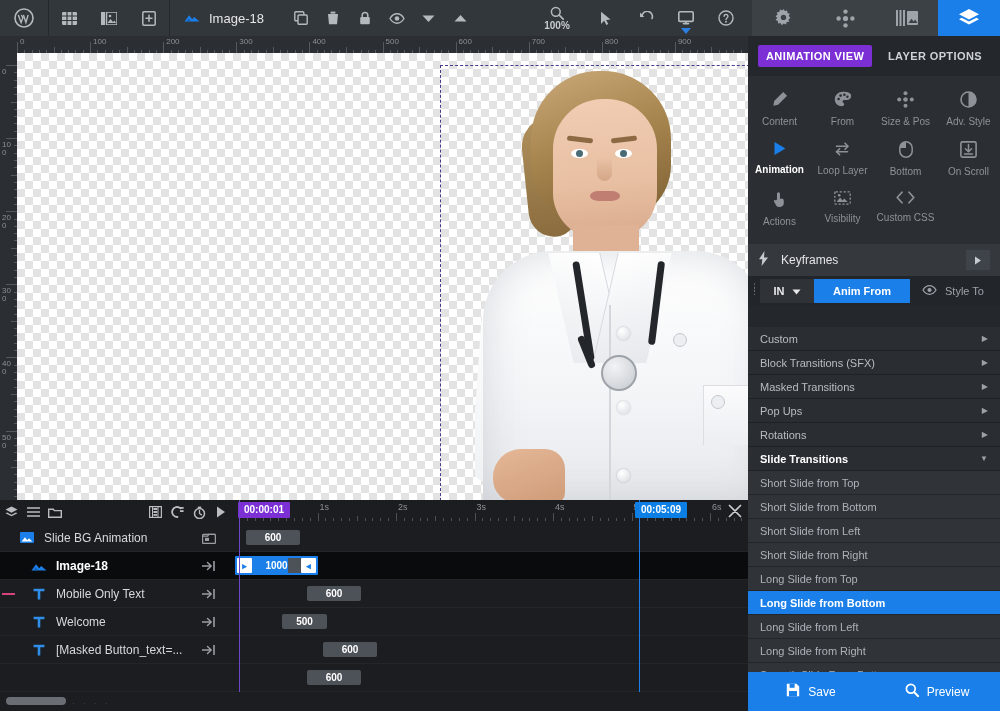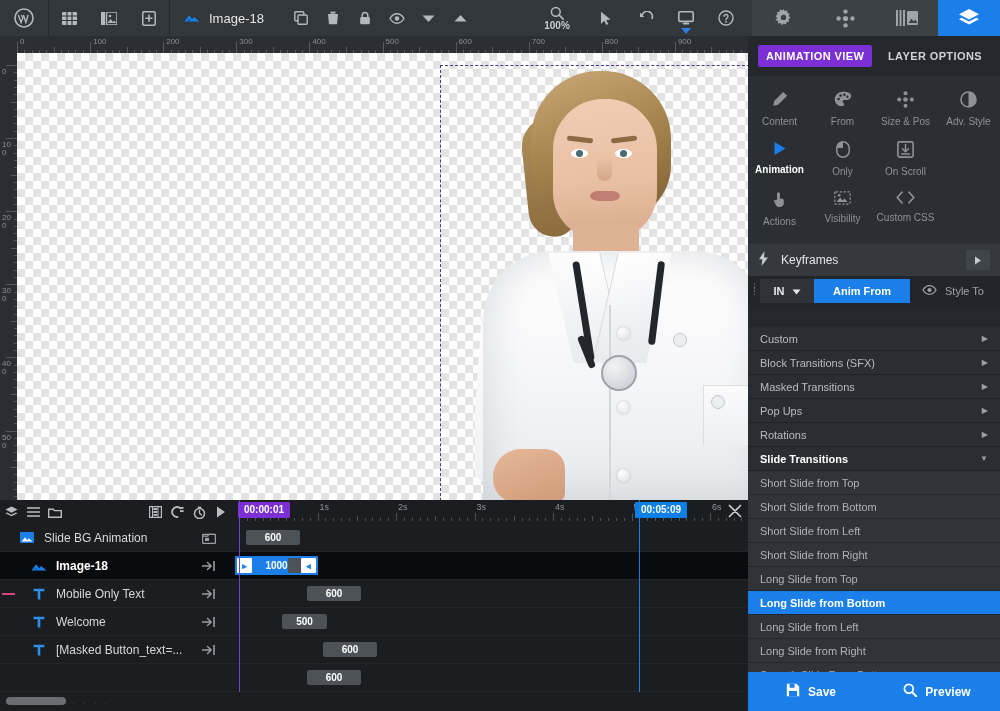--- a/index.html
+++ b/index.html
@@ -136,21 +136,21 @@
   .at-wrap { display:flex; align-items:center; gap:8px; padding-left:12px; color:#9ea2a8; font-size:11px;}
 
   #rp-list { position:absolute; left:0; top:291px; width:252px; height:349px; overflow:hidden; background:#24272b; }
   .grp { height:24px; display:flex; align-items:center; padding:0 12px; font-size:11px; color:#b9bdc2; border-bottom:1px solid #1e2125; background:#2a2e33;}
   .grp .ar { margin-left:auto; font-size:8px; color:#9da1a7; }
   .grp.open { color:#ffffff; font-weight:bold; }
   .itm { height:24px; display:flex; align-items:center; padding:0 12px; font-size:11px; color:#aeb2b8; border-bottom:1px solid #232629; background:#303439;}
   .itm.on { background:#1a7fe8; color:#ffffff; font-weight:bold; }
 
   #rp-foot { position:absolute; left:0; bottom:0; width:252px; height:39px; background:#1a7fe8; display:flex; }
-  #rp-foot .fbtn { flex:1; display:flex; align-items:center; justify-content:center; gap:8px; color:#fff; font-size:12px; font-weight:bold; }
+  #rp-foot .fbtn { flex:1; display:flex; align-items:center; justify-content:center; gap:8px; color:#fff; font-size:12px; font-weight:normal; }
 </style>
 </head>
 <body>
 
 <div id="app">
 
   <div id="topbar">
     <div class="tb-group">
       <div class="tb-btn" id="tb-wp">
         <svg width="20" height="20" viewBox="0 0 20 20">
@@ -823,25 +823,33 @@
           </div>
         </div>
         <div class="ic-row">
           <div class="ic-cell active">
             <div><svg width="15" height="15" viewBox="0 0 15 15">
                 <path d="M2.5 1l11 6.5-11 6.5z" fill="#1a7fe8"></path>
               </svg></div>
             <div class="lab">Animation</div>
           </div>
           <div class="ic-cell">
+            <div><svg width="17" height="16" viewBox="0 0 17 16">
+                <path d="M2.5 5.2h11M2.5 10.8h11" stroke="currentColor" stroke-width="1.6" stroke-linecap="round"></path>
+                <path d="M11 2.2l3 3-3 3" fill="none" stroke="currentColor" stroke-width="1.6" stroke-linecap="round" stroke-linejoin="round"></path>
+                <path d="M5.6 7.8l-3 3 3 3" fill="none" stroke="currentColor" stroke-width="1.6" stroke-linecap="round" stroke-linejoin="round"></path>
+              </svg></div>
+            <div class="lab">Loop Layer</div>
+          </div>
+          <div class="ic-cell">
             <div><svg width="14" height="17" viewBox="0 0 14 17">
                 <rect x="0.8" y="0.8" width="12.4" height="15.4" rx="6.2" fill="none" stroke="currentColor" stroke-width="1.5"></rect>
                 <path d="M7 0.8a6.2 6.2 0 00-6.2 6.2H7z" fill="currentColor"></path>
               </svg></div>
-            <div class="lab">Only</div>
+            <div class="lab">Bottom</div>
           </div>
           <div class="ic-cell">
             <div><svg width="17" height="17" viewBox="0 0 17 17">
                 <rect x="0.9" y="0.9" width="15.2" height="15.2" rx="1.6" fill="none" stroke="currentColor" stroke-width="1.6"></rect>
                 <path d="M8.5 3.6v7M5.4 7.7l3.1 3.1 3.1-3.1M4.6 13h7.8" fill="none" stroke="currentColor" stroke-width="1.5" stroke-linecap="round" stroke-linejoin="round"></path>
               </svg></div>
             <div class="lab">On Scroll</div>
           </div>
         </div>
         <div class="ic-row">

